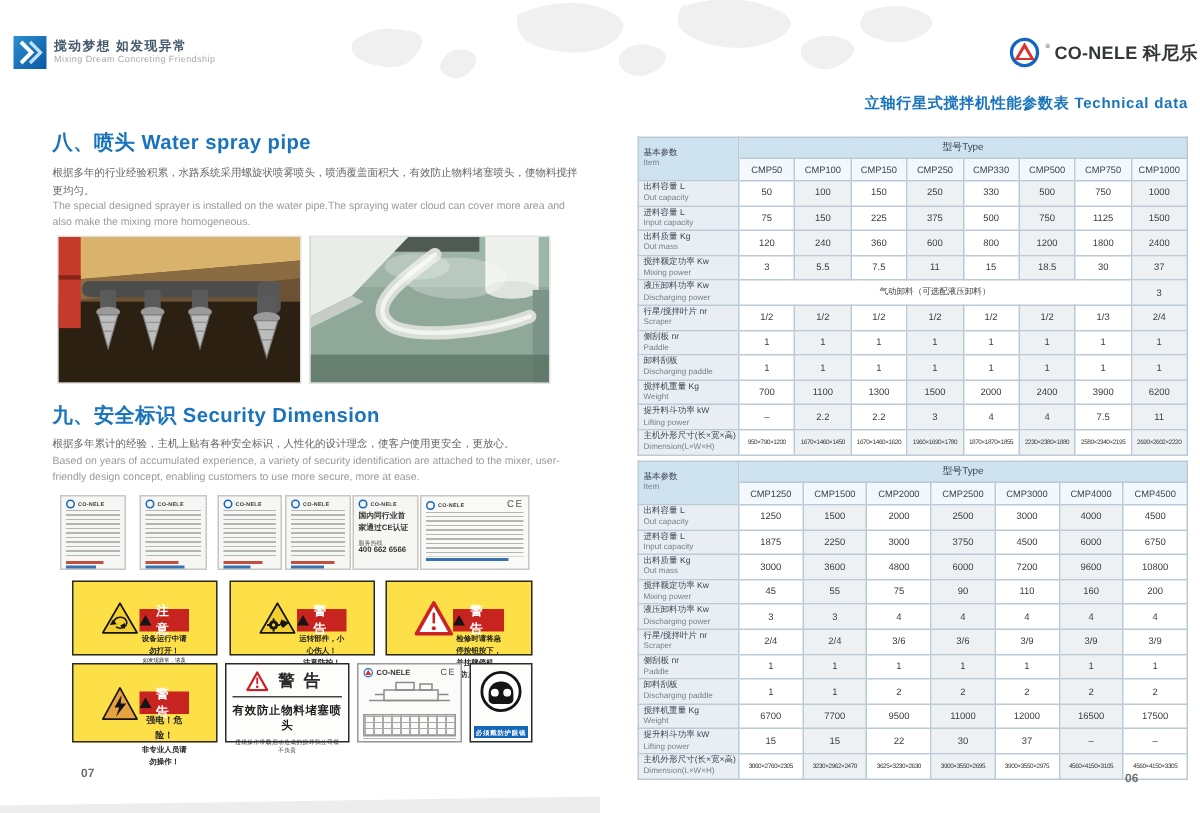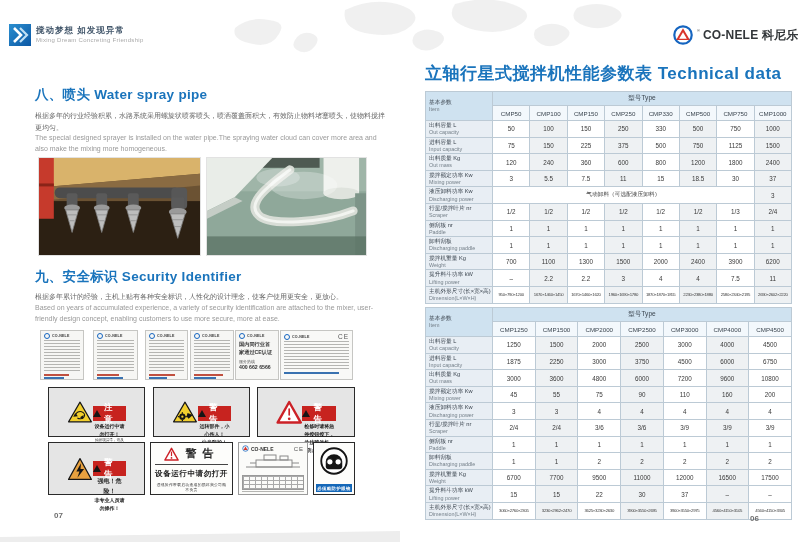--- a/index.html
+++ b/index.html
@@ -29,21 +29,21 @@
   .sl-brand{font-size:3.6px;font-weight:bold;color:#3a3a3a;letter-spacing:.2px;}
   .sl-ce{margin-left:auto;font-size:6.5px;color:#555;letter-spacing:1px;}
   .tl{background:repeating-linear-gradient(to bottom,#b5b5b2 0,#b5b5b2 1px,transparent 1px,transparent 3px);}
   .rline{height:2px;background:#c05040;margin-top:2px;}
   .bline{height:2px;background:#3a72b0;margin-top:1px;}
   .sl-cetext{font-size:5.2px;font-weight:bold;color:#333;line-height:1.5;margin:2px 0;}
   .sl-hot{font-size:4px;color:#555;}
   .sl-num{font-size:5.2px;font-weight:bold;color:#333;}
 
   
-  .wl{background:#e5e5e5;border:1.5px solid #2a2a2a;box-sizing:border-box;display:flex;padding:18px;}
+  .wl{background:#fde047;border:1.5px solid #2a2a2a;box-sizing:border-box;display:flex;padding:18px;}
   .wl-left{width:44%;display:flex;align-items:center;justify-content:center;}
   .wl-right{flex:1;display:flex;flex-direction:column;}
   .banner{height:15px;background:#c7231f;color:#fff;display:flex;align-items:center;justify-content:center;gap:3px;
     font-size:8.5px;font-weight:bold;letter-spacing:3px;}
   .btri{width:0;height:0;border-left:4px solid transparent;border-right:4px solid transparent;border-bottom:7px solid #151515;}
   .wl-text{flex:1;display:flex;flex-direction:column;justify-content:center;font-size:5px;font-weight:bold;
     color:#222;line-height:1.6;text-align:center;padding:1px;}
 
   
   .nl{background:#fdfdfb;border:1.5px solid #2a2a2a;box-sizing:border-box;padding:3px 4px;}
@@ -62,21 +62,21 @@
                repeating-linear-gradient(0deg,#aaa 0,#aaa 1px,transparent 1px,transparent 4px);}
   .np-foot{font-size:3px;color:#777;text-align:center;margin-top:1px;}
 
   
   .gg{background:#fdfdfb;border:1.5px solid #2a2a2a;box-sizing:border-box;display:flex;flex-direction:column;
     align-items:center;justify-content:space-between;padding:3px 2px 2px;}
   .gg-band{background:#1467b8;color:#fff;font-size:4.3px;font-weight:bold;padding:1.5px 1px;width:100%;
     text-align:center;box-sizing:border-box;letter-spacing:.5px;}
 
   
-  .r-title{left:425px;top:62px;width:367px;text-align:left;font-size:17px;font-weight:bold;color:#1a74bc;letter-spacing:.5px;}
+  .r-title{left:425px;top:62px;width:367px;text-align:right;font-size:10px;font-weight:bold;color:#1a74bc;letter-spacing:.5px;}
   .ptable{border-collapse:collapse;table-layout:fixed;width:367px;}
   .ptable th,.ptable td{border:1px solid #bccad5;padding:0 1px;overflow:hidden;white-space:nowrap;font-weight:normal;}
   .lblcol{width:60px;background:#e8eef4;text-align:left;padding:1px 3px !important;}
   .hdr-item{background:#cfe2f0;}
   .lbl-cn{font-size:5.7px;color:#3c4650;line-height:1.25;}
   .lbl-en{font-size:5.4px;color:#75808a;line-height:1.2;}
   .hdr-type{background:#cfe2f0;font-size:6.6px;color:#3c4650;text-align:center;}
   .hdr-model{background:#f3f8fc;font-size:6.2px;color:#3c4650;text-align:center;}
   td.val{font-size:6.3px;color:#3a3a3a;text-align:center;background:#fff;}
   td.val.alt{background:#eef1f3;}
@@ -174,21 +174,21 @@
     <rect x="118" y="0" width="36" height="36" fill="#eef0ec"></rect>
     <ellipse cx="136" cy="36" rx="18" ry="6" fill="#dfe3dd"></ellipse>
     <rect x="150" y="36" width="11" height="63" fill="#7d9488"></rect>
     <path d="M84 12 C60 30 40 46 52 58 C62 70 118 66 148 54" fill="none" stroke="#d8ddd6" stroke-width="9" stroke-linecap="round"></path>
     <path d="M84 12 C60 30 40 46 52 58 C62 70 118 66 148 54" fill="none" stroke="#f2f4f0" stroke-width="3" stroke-linecap="round"></path>
     <ellipse cx="98" cy="28" rx="34" ry="14" fill="#ffffff" opacity="0.28"></ellipse>
     <ellipse cx="72" cy="20" rx="22" ry="9" fill="#ffffff" opacity="0.25"></ellipse>
     <rect x="0" y="80" width="161" height="19" fill="#5a7263" opacity="0.75"></rect>
   </svg>
 
-  <div class="abs sec-title" style="left:35px;top:268px;">九、安全标识 Security Identifier</div>
+  <div class="abs sec-title" style="left:35px;top:268px;">九、安全标识 Security Dimension</div>
   <div class="abs body-cn" style="left:35px;top:291px;">根据多年累计的经验，主机上贴有各种安全标识，人性化的设计理念，使客户使用更安全，更放心。</div>
   <div class="abs body-en" style="left:35px;top:303px;">Based on years of accumulated experience, a variety of security identification are attached to the mixer, user-friendly design concept, enabling customers to use more secure, more at ease.</div>
 
   <div class="abs sl" style="left:40px;top:330px;width:44px;height:50px;">
     <div class="sl-head">
         <span class="sl-dot"></span>
       <span class="sl-brand">CO-NELE</span>
       </div>
     <div class="tl" style="height:32px;"></div>
     <div class="rline" style="width:70%;"></div>
@@ -329,21 +329,21 @@
 
   <div class="abs nl" style="left:150px;top:442px;width:83px;height:53px;">
     <div class="nl-top">
       <svg width="15" height="14" viewBox="0 0 50 46">
         <polygon points="25,4 47,43 3,43" fill="#ffffff" stroke="#cc2127" stroke-width="5" stroke-linejoin="round"></polygon>
         <rect x="23" y="15" width="4" height="15" fill="#cc2127"></rect>
         <circle cx="25" cy="36" r="3" fill="#cc2127"></circle>
       </svg>
       <span class="nl-word">警告</span>
     </div>
-    <div class="nl-main">设备运行中请勿打开</div>
+    <div class="nl-main">有效防止物料堵塞喷头</div>
     <div class="nl-sub">违规操作带载启动造成的损坏我公司概不负责</div>
   </div>
 
   <div class="abs np" style="left:238px;top:442px;width:70px;height:53px;">
     <div class="np-head">
       <svg width="7" height="7" viewBox="0 0 24 24">
         <circle cx="12" cy="12" r="9.5" fill="none" stroke="#1565c0" stroke-width="2.6"></circle>
         <path d="M12 5 L19 17 H5 Z" fill="#d9342b"></path>
       </svg>
       <span class="np-brand">CO-NELE</span>

